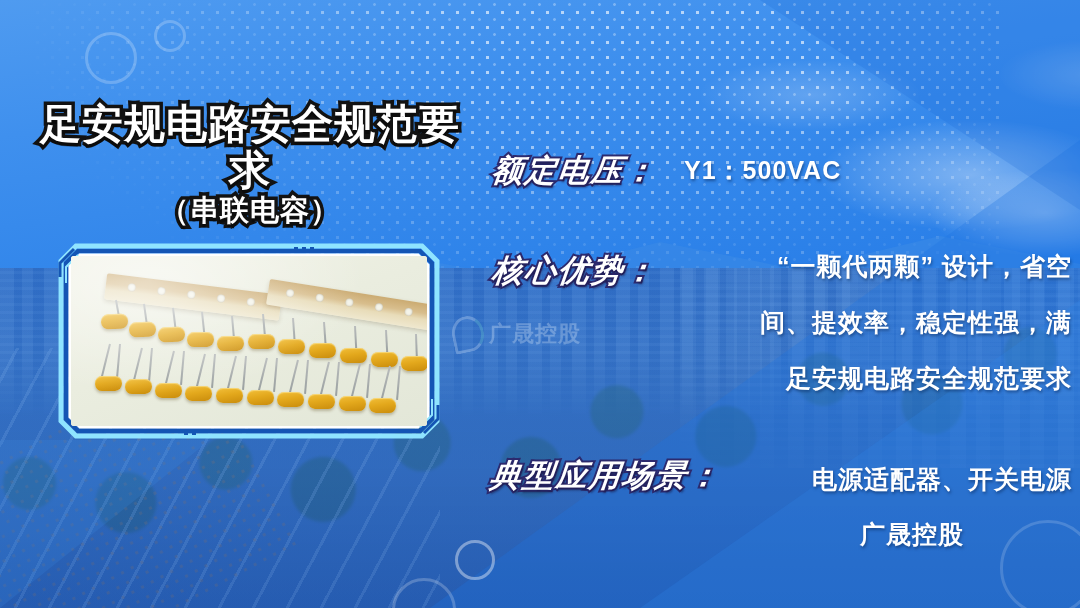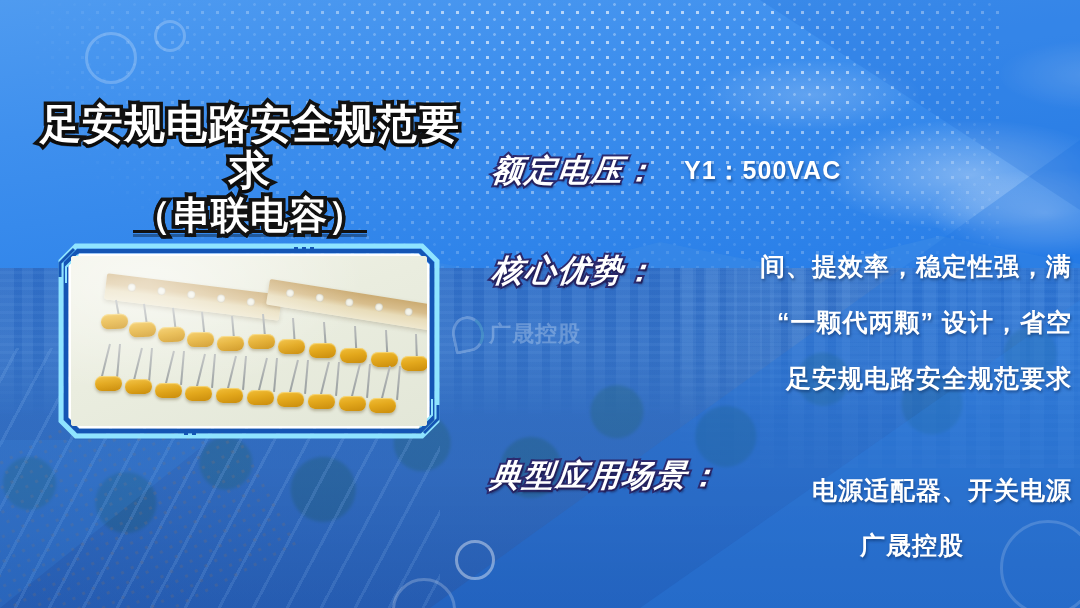--- a/index.html
+++ b/index.html
@@ -239,21 +239,21 @@
     font-family: "DejaVu Sans", "Liberation Sans", sans-serif;
     font-weight: 700;
     color: #ffffff;
     line-height: 1.12;
     letter-spacing: 1px;
     -webkit-text-stroke: 7px #121212;
     paint-order: stroke fill;
     text-shadow: 0 4px 0 rgba(0,0,0,0.35);
   }
   .title-line.l1 { font-size: 41px; }
-  .title-line.l2 { font-size: 38px; text-decoration: underline; }
+  .title-line.l2 { font-size: 29px; }
 
   
   .photo-frame {
     position: absolute;
     left: 58px;
     top: 243px;
     width: 382px;
     height: 196px;
     z-index: 8;
   }
@@ -352,21 +352,21 @@
   
   .row-core { position: absolute; left: 0; top: 100px; }
   .row-core .brush-label { position: absolute; left: 0; top: 0; }
   .row-core .core-lines  { position: absolute; left: 200px; top: 0; width: 380px; }
   .row-core .core-lines .body-text { display: block; text-align: right; margin-bottom: 23px; }
   .row-core .core-lines .body-text:last-child { margin-bottom: 8px; }
 
   
   .row-apps { position: absolute; left: -2px; top: 305px; }
   .row-apps .brush-label { position: absolute; left: 0; top: 0; }
-  .row-apps .apps-lines  { position: absolute; left: 262px; top: 19px; width: 320px; }
+  .row-apps .apps-lines  { position: absolute; left: 262px; top: 8px; width: 320px; }
   .row-apps .apps-lines .body-text { display: block; text-align: right; margin-bottom: 22px; }
   .row-apps .apps-lines .body-text:last-child { margin-bottom: 0; text-align: center; }
 </style>
 </head>
 <body>
 
 <div id="stage">
 
   <div class="sky"></div>
 
@@ -537,22 +537,22 @@
   <div class="spec-col">
 
     <div class="spec-row row-voltage">
       <span class="brush-label">额定电压：</span>
       <span class="body-text">Y1：500VAC</span>
     </div>
 
     <div class="spec-row row-core">
       <span class="brush-label">核心优势：</span>
       <div class="core-lines">
+        <span class="body-text">“一颗代两颗” 设计，省空</span>
         <span class="body-text">间、提效率，稳定性强，满</span>
-        <span class="body-text">“一颗代两颗” 设计，省空</span>
         <span class="body-text">足安规电路安全规范要求</span>
       </div>
     </div>
 
     <div class="spec-row row-apps">
       <span class="brush-label">典型应用场景：</span>
       <div class="apps-lines">
         <span class="body-text">电源适配器、开关电源</span>
         <span class="body-text">广晟控股</span>
       </div>

